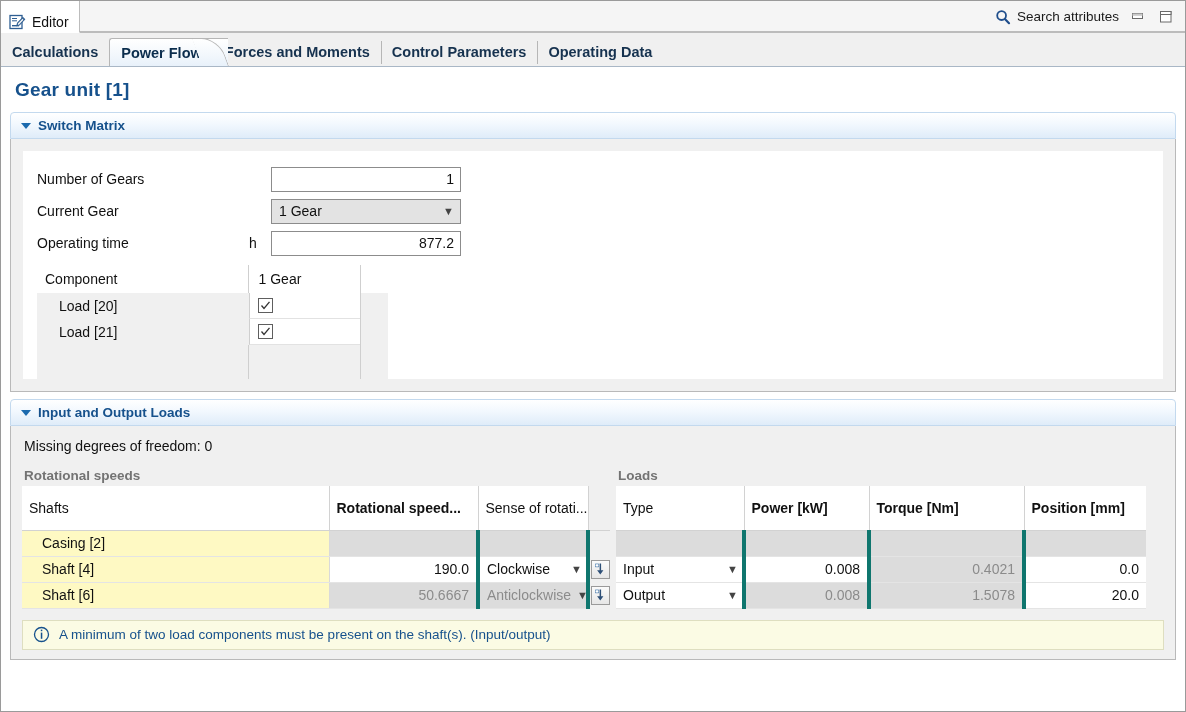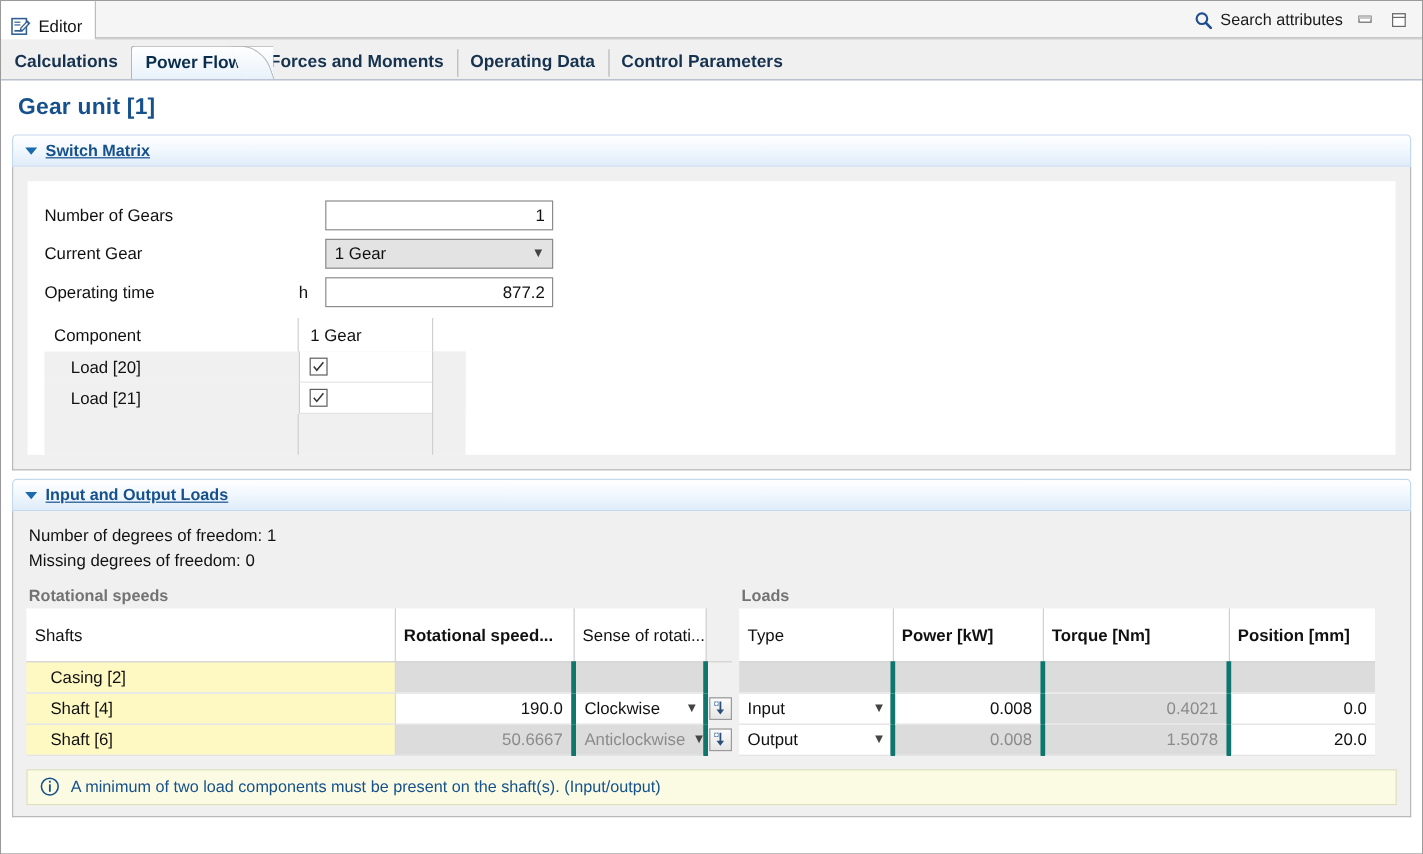--- a/index.html
+++ b/index.html
@@ -124,21 +124,21 @@
     border-radius: 4px 4px 0 0;
     cursor: pointer;
   }
   .twisty {
     width: 0; height: 0;
     border-left: 5px solid transparent;
     border-right: 5px solid transparent;
     border-top: 6px solid #1b6aae;
   }
   .section-title {
-    font-size: 13.5px; font-weight: bold; color: #16518c; text-decoration: underline;
+    font-size: 13.5px; font-weight: bold; color: #16518c;
   }
   .section-body {
     border: 1px solid #b9b9b9;
     border-top: none;
     background: #f0f0f0;
     padding: 12px 12px 12px 12px;
   }
 
   
   .sm-inner { background: #ffffff; padding: 12px 14px 0 14px; width: 100%; }
@@ -313,24 +313,24 @@
     <div class="tab">
       <span>Calculations</span>
     </div>
     <div class="tab active">
       <span>Power Flow</span>
     </div>
     <div class="tab">
       <span>Forces and Moments</span>
     </div>
     <div class="tab">
+      <span>Control Parameters</span>
+    </div>
+    <div class="tab">
       <span>Operating Data</span>
-    </div>
-    <div class="tab">
-      <span>Control Parameters</span>
     </div>
     <div class="tabs-filler"></div>
   </div>
 
   <div class="content">
 
     <div class="page-title">Gear unit [1]</div>
 
     <div class="section">
       <div class="section-header">
@@ -403,21 +403,20 @@
       </div>
     </div>
 
     <div class="section">
       <div class="section-header">
         <span class="twisty"></span>
         <span class="section-title">Input and Output Loads</span>
       </div>
       <div class="section-body iol-body">
 
-        <div class="dof">Number of degrees of freedom: 1</div>
         <div class="dof">Missing degrees of freedom: 0</div>
 
         <div class="tables-wrap">
 
           <div class="col-left">
             <div class="tbl-caption">Rotational speeds</div>
             <table class="grid">
               <colgroup>
                 <col style="width:307px">
                   <col style="width:149px">

